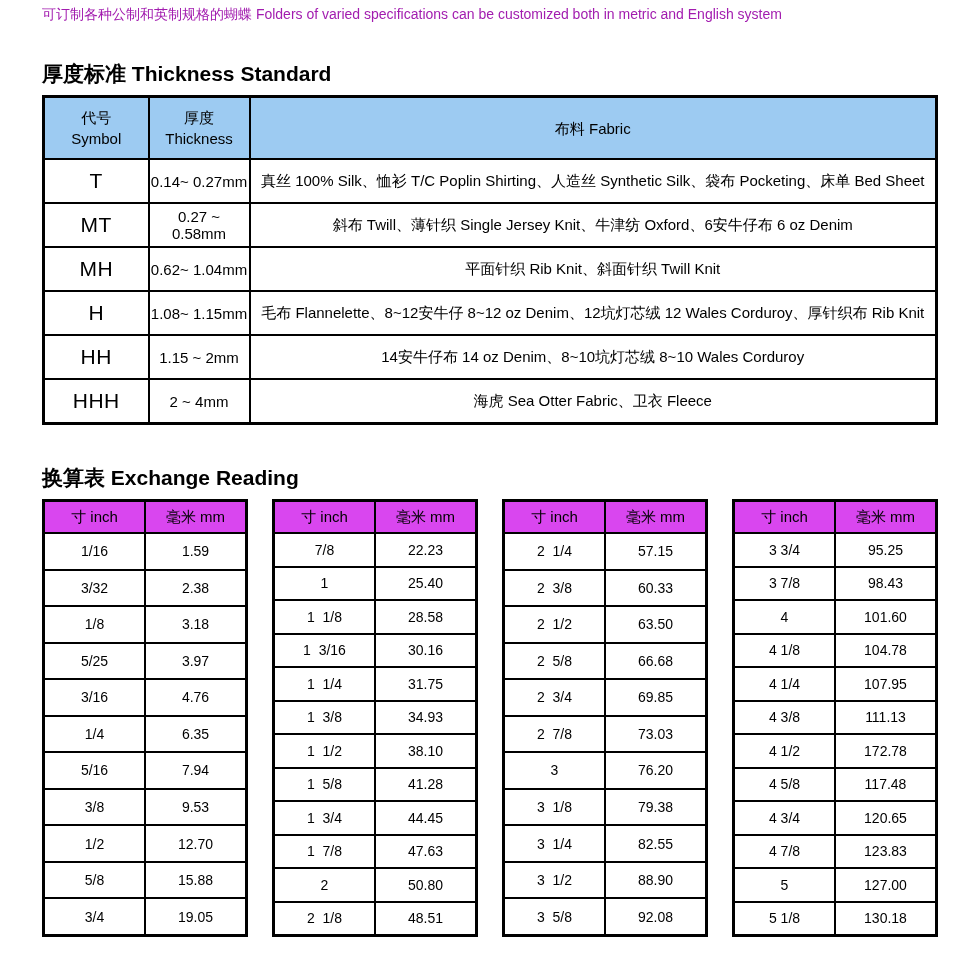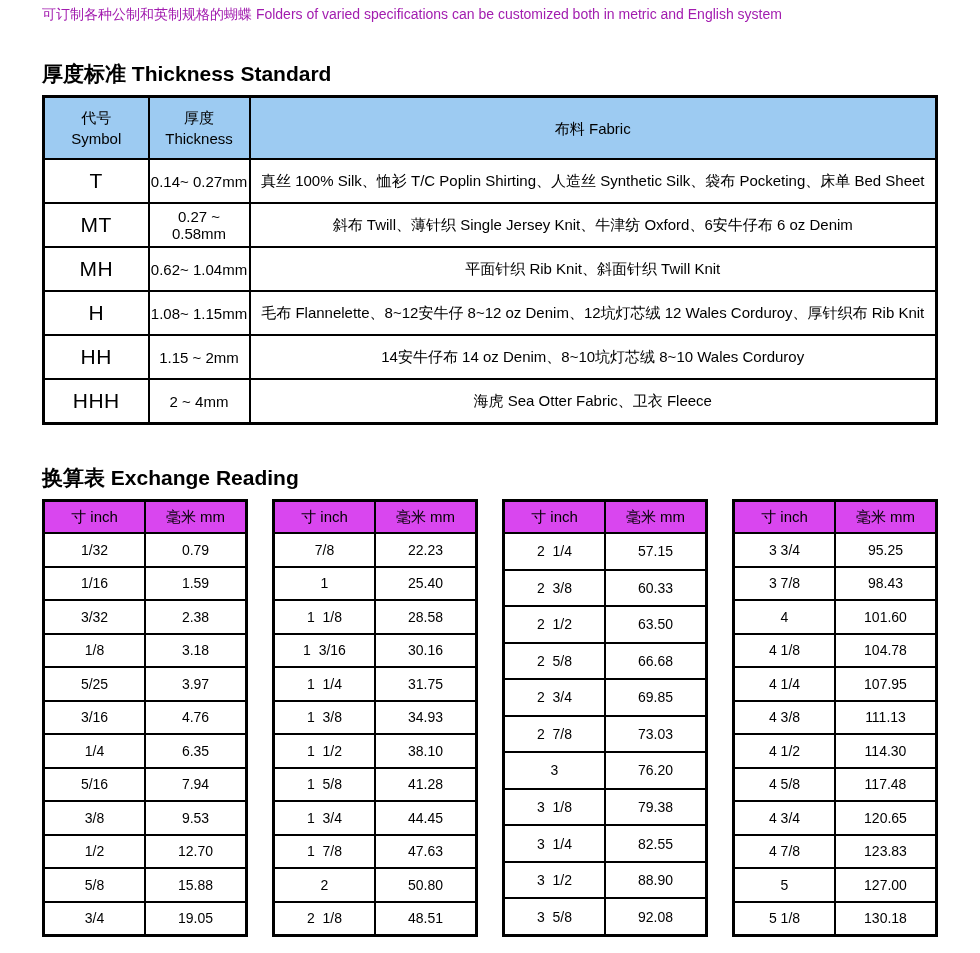--- a/index.html
+++ b/index.html
@@ -116,24 +116,20 @@
           <col>
         </colgroup>
         <thead>
           <tr>
             <th>寸 inch</th>
             <th>毫米 mm</th>
           </tr>
         </thead>
         <tbody>
           <tr>
-            <td>1/32</td>
-            <td>0.79</td>
-          </tr>
-          <tr>
             <td>1/16</td>
             <td>1.59</td>
           </tr>
           <tr>
             <td>3/32</td>
             <td>2.38</td>
           </tr>
           <tr>
             <td>1/8</td>
             <td>3.18</td>
@@ -323,21 +319,21 @@
           <tr>
             <td>4 1/4</td>
             <td>107.95</td>
           </tr>
           <tr>
             <td>4 3/8</td>
             <td>111.13</td>
           </tr>
           <tr>
             <td>4 1/2</td>
-            <td>114.30</td>
+            <td>172.78</td>
           </tr>
           <tr>
             <td>4 5/8</td>
             <td>117.48</td>
           </tr>
           <tr>
             <td>4 3/4</td>
             <td>120.65</td>
           </tr>
           <tr>

